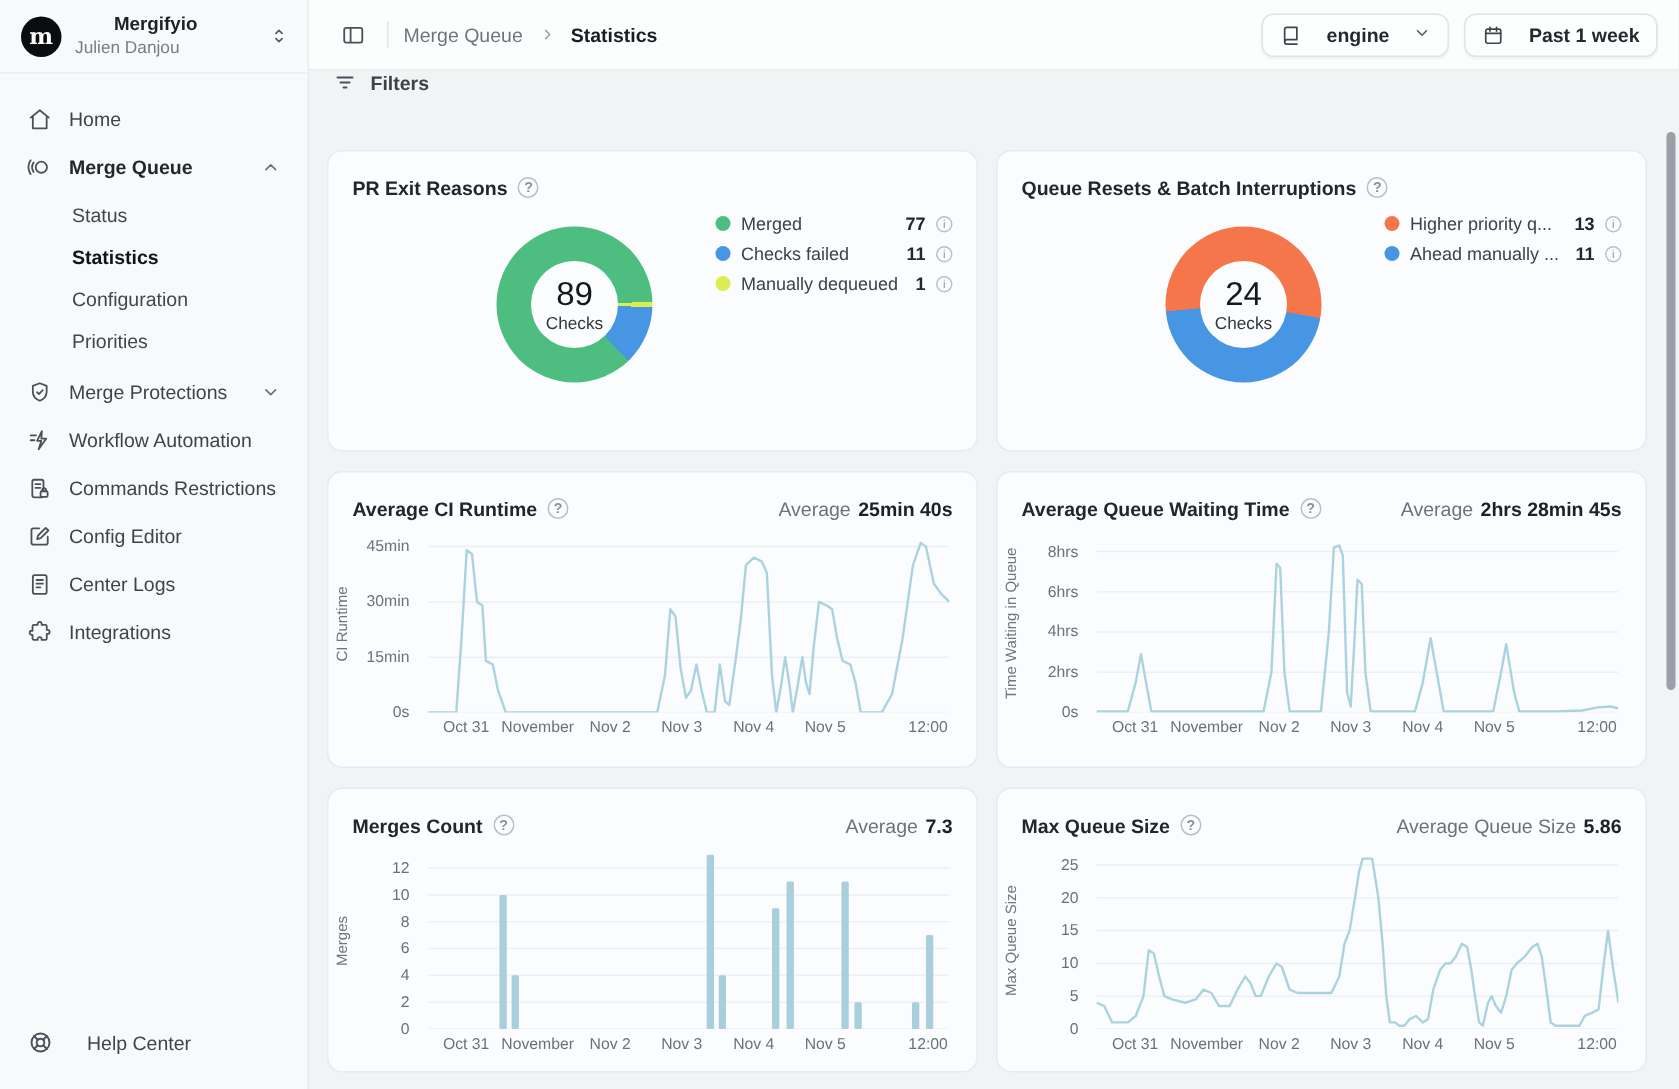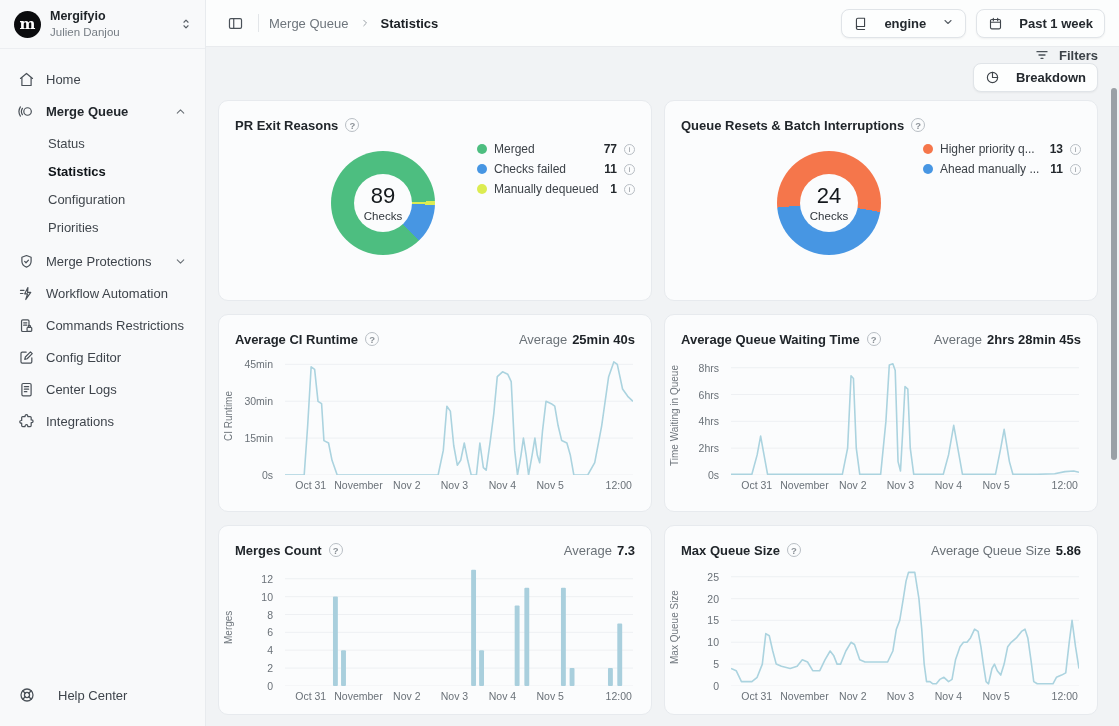--- a/index.html
+++ b/index.html
@@ -5,21 +5,21 @@
   * { margin:0; padding:0; box-sizing:border-box; }
   html,body { width:1119px; height:726px; overflow:hidden; }
   body { font-family:"Liberation Sans", sans-serif; font-size:13px; color:#23282d; background:#f1f3f5; }
   .app { display:flex; width:100%; height:100%; position:relative; }
 
   
   .sidebar { width:206px; min-width:206px; background:#f8f9fa; border-right:1px solid #e8ebee; display:flex; flex-direction:column; }
   .org { display:flex; align-items:center; gap:9px; padding:9px 12px 9px 14px; border-bottom:1px solid #eceef1; cursor:pointer; }
   .logo { width:27px; height:27px; border-radius:50%; background:#0b0c0e; color:#fff; font-weight:700; font-size:15px; display:flex; align-items:center; justify-content:center; font-family:"DejaVu Serif", serif; }
   .org-names { line-height:1.25; }
-  .org-name { font-size:12.5px; font-weight:700; color:#1d2226; }
+  .org-name { font-size:12.5px; font-weight:700; color:#1d2226;margin-left:26px; }
   .org-user { font-size:11.5px; color:#767d84; }
   .org-ch { margin-left:auto; color:#585f66; display:flex; }
   nav { padding:14px 10px 4px 10px; flex:0 0 auto; }
   .nav-item { display:flex; align-items:center; gap:11px; height:32px; padding:0 8px; border-radius:6px; color:#3e444b; cursor:pointer; }
   .nav-item .nav-ic { width:17px; height:17px; display:flex; color:#4a5158; }
   .nav-item .nav-ic svg { width:17px; height:17px; }
   .nav-item.bold .nav-lb { font-weight:700; color:#22272c; }
   .nav-ch { margin-left:auto; color:#6b7278; display:flex; }
   .nav-ch svg { width:13px; height:13px; }
   .nav-sub { padding:2px 0 4px 0; }
@@ -38,21 +38,21 @@
   .vdiv { width:1px; height:18px; background:#e3e6e9; }
   .crumb-parent { color:#6e757c; cursor:pointer; }
   .crumb-sep { color:#9aa1a7; display:flex; }
   .crumb-sep svg { width:12px; height:12px; }
   .crumb-current { font-weight:700; color:#191e23; }
   .hspacer { flex:1; }
   .btn { display:flex; align-items:center; gap:16px; border:1px solid #e0e4e8; background:#fdfefe; border-radius:8px; padding:6px 11px; font-weight:600; font-size:13px; color:#24292e; box-shadow:0 1px 2px rgba(20,24,28,.05); cursor:pointer; }
   .btn svg { width:15px; height:15px; color:#3f454b; }
   .btn .bch svg { width:12px; height:12px; color:#585f66; }
 
-  .toolbar { height:41px; display:flex; align-items:flex-end; padding:0 21px 0 16px;flex-direction:column; }
+  .toolbar { height:41px; display:flex; align-items:flex-start; padding:0 21px 0 16px; }
   .filters { display:flex; align-items:center; gap:9px; font-weight:600; color:#3c4248; cursor:pointer; }
   .filters svg { width:16px; height:16px; color:#4a5158; }
 
   
   .content { flex:1; padding:12px 21px 0 12px; display:grid; grid-template-columns:1fr 1fr; grid-template-rows:201px 198px 190px; gap:13px 12px; overflow:hidden; }
   .card { background:#fbfcfd; border:1px solid #e7eaee; border-radius:10px; padding:14px 16px; position:relative; overflow:hidden; }
   .card-head { display:flex; align-items:center; gap:7px; height:20px; }
   .card-title { font-weight:700; font-size:13px; color:#21262b; }
   .qmark { width:14px; height:14px; min-width:14px; border:1px solid #b9bfc5; border-radius:50%; color:#8b9197; font-size:9.5px; font-weight:700; display:inline-flex; align-items:center; justify-content:center; cursor:pointer; }
   .stat { margin-left:auto; font-size:13px; color:#6b7278; display:flex; gap:5px; align-items:baseline; white-space:nowrap; }
@@ -245,27 +245,20 @@
     </header>
 
     <div class="toolbar">
       <span class="filters">
         <svg viewBox="0 0 24 24" fill="none" stroke="currentColor" stroke-width="2" stroke-linecap="round">
             <path d="M4.5 7h15M7.5 12h9M10.5 17h3"></path>
           </svg>
         <span>Filters</span>
       </span>
       <span class="hspacer"></span>
-      <button class="btn">
-        <svg viewBox="0 0 24 24" fill="none" stroke="currentColor" stroke-width="1.8" stroke-linecap="round" stroke-linejoin="round">
-            <circle cx="12" cy="12" r="8.2"></circle>
-            <path d="M12 3.8V12h8.2"></path>
-          </svg>
-        <span>Breakdown</span>
-      </button>
     </div>
 
     <div class="content">
 
       <section class="card">
         <div class="card-head">
           <span class="card-title">PR Exit Reasons</span>
           <span class="qmark">?</span>
         </div>
         <div class="donut-row">

